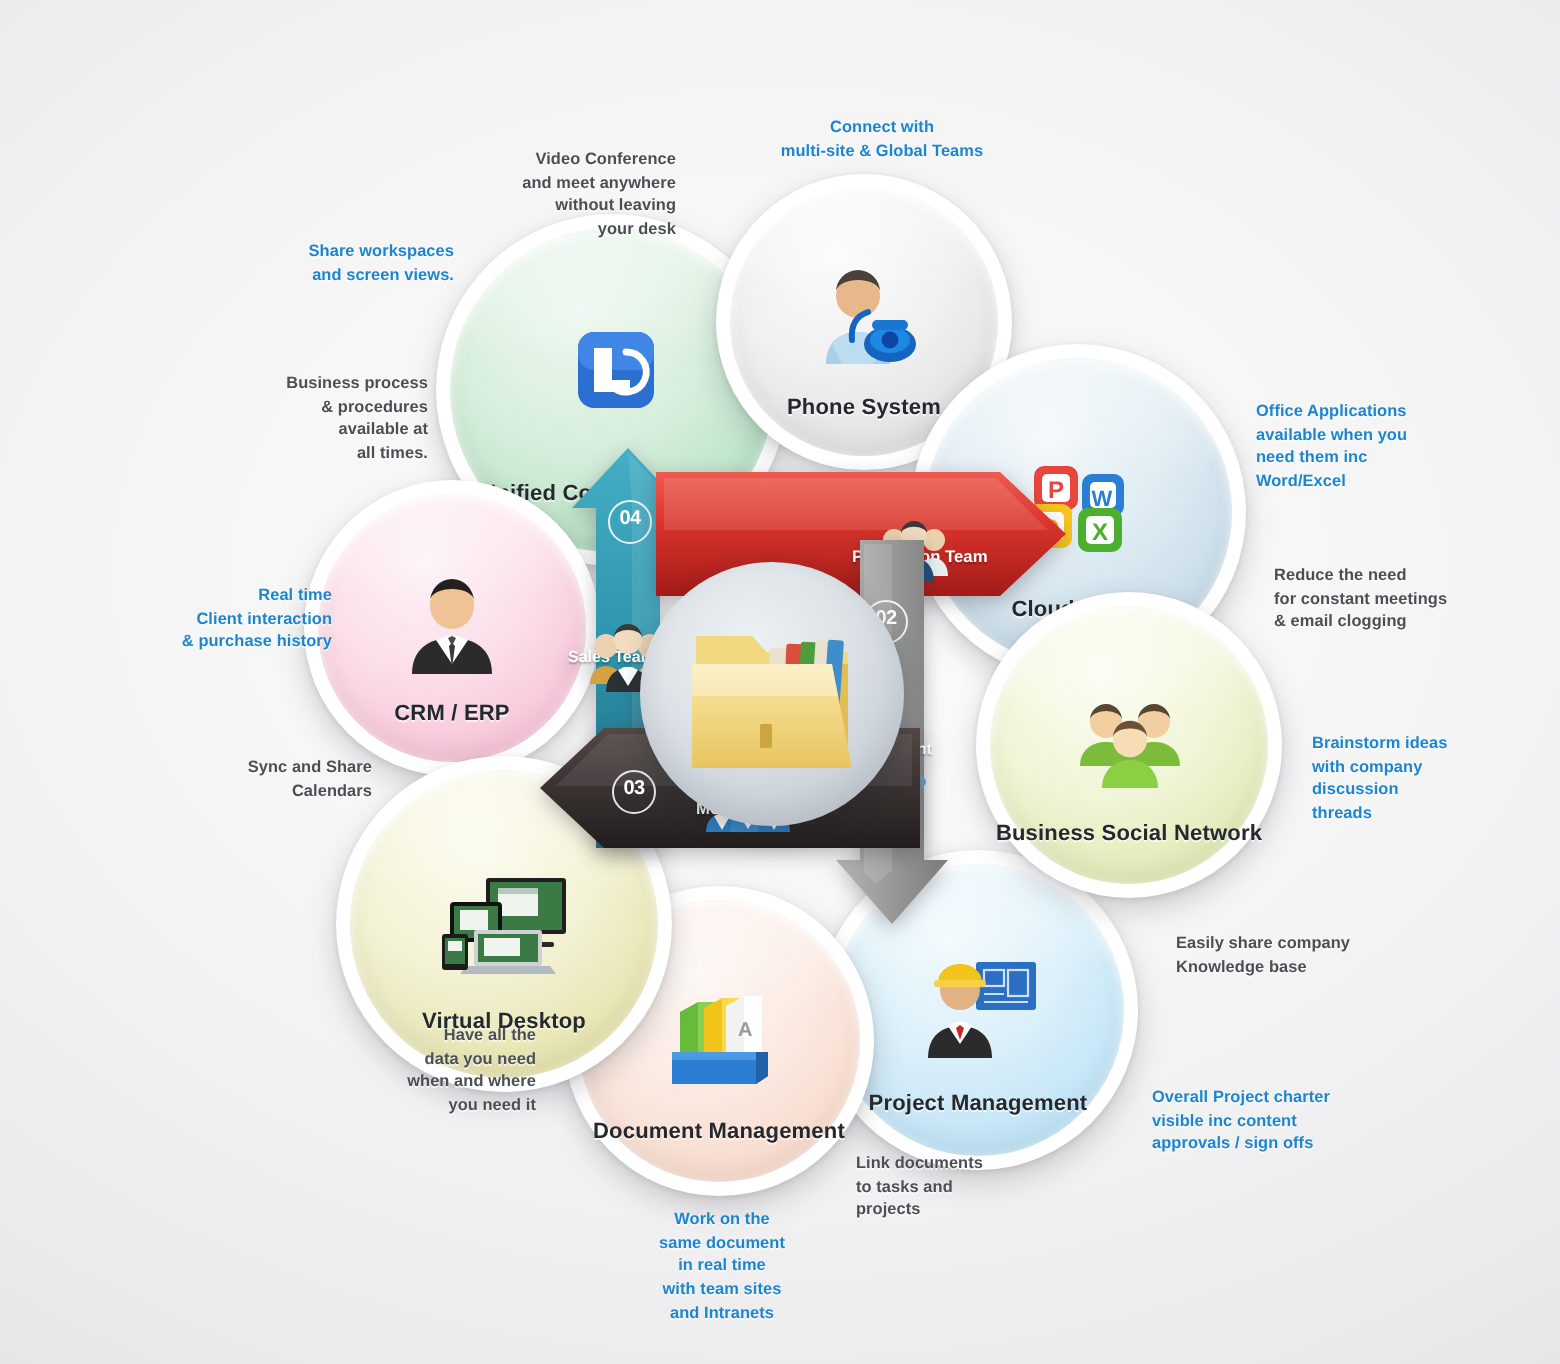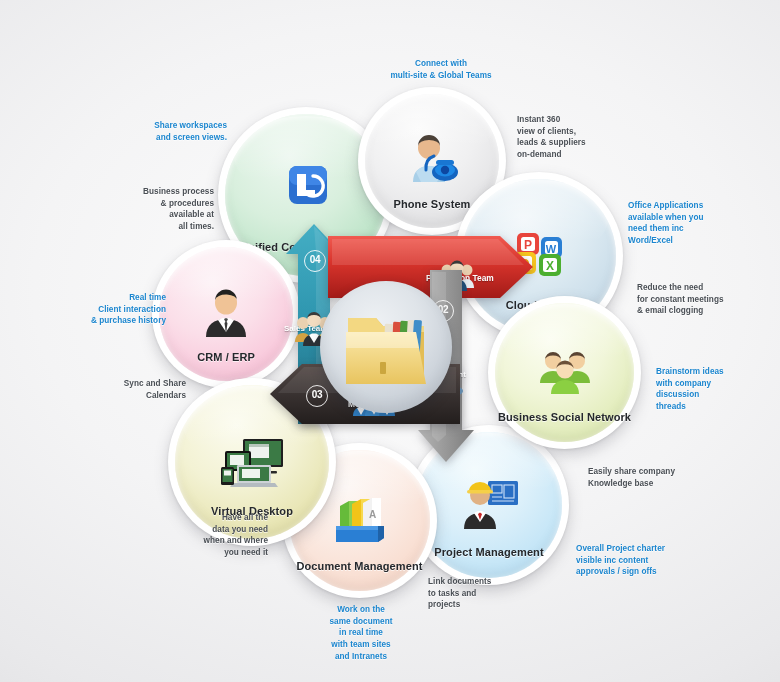--- a/index.html
+++ b/index.html
@@ -457,31 +457,31 @@
           <rect x="72" y="16" width="8" height="58" rx="1.5" fill="#3f8ec9" transform="rotate(4 76 45)"></rect>
 
           <path d="M6 28 h70 l10 52 H6 Z" fill="url(#gFold)"></path>
           <path d="M6 28 h70 l3 16 H6 Z" fill="rgba(255,255,255,0.35)"></path>
           <rect x="40" y="58" width="6" height="12" rx="1" fill="#cba63e"></rect>
         </svg>
       </div>
     </div>
   </div>
 
+  <div class="note dark ta-r" style="left:213px; top:74px; width:125px;">Video Conference
+and meet anywhere
+without leaving
+your desk</div>
 
   <div class="note blue ta-c" style="left:356px; top:58px; width:170px;">Connect with
 multi-site &amp; Global Teams</div>
 
   <div class="note blue ta-r" style="left:95px; top:120px; width:132px;">Share workspaces
 and screen views.</div>
 
-  <div class="note dark ta-l" style="left:517px; top:114px; width:126px;">Instant 360
-view of clients,
-leads &amp; suppliers
-on-demand</div>
 
   <div class="note dark ta-r" style="left:80px; top:186px; width:134px;">Business process
 &amp; procedures
 available at
 all times.</div>
 
   <div class="note blue ta-l" style="left:628px; top:200px; width:138px;">Office Applications
 available when you
 need them inc
 Word/Excel</div>

